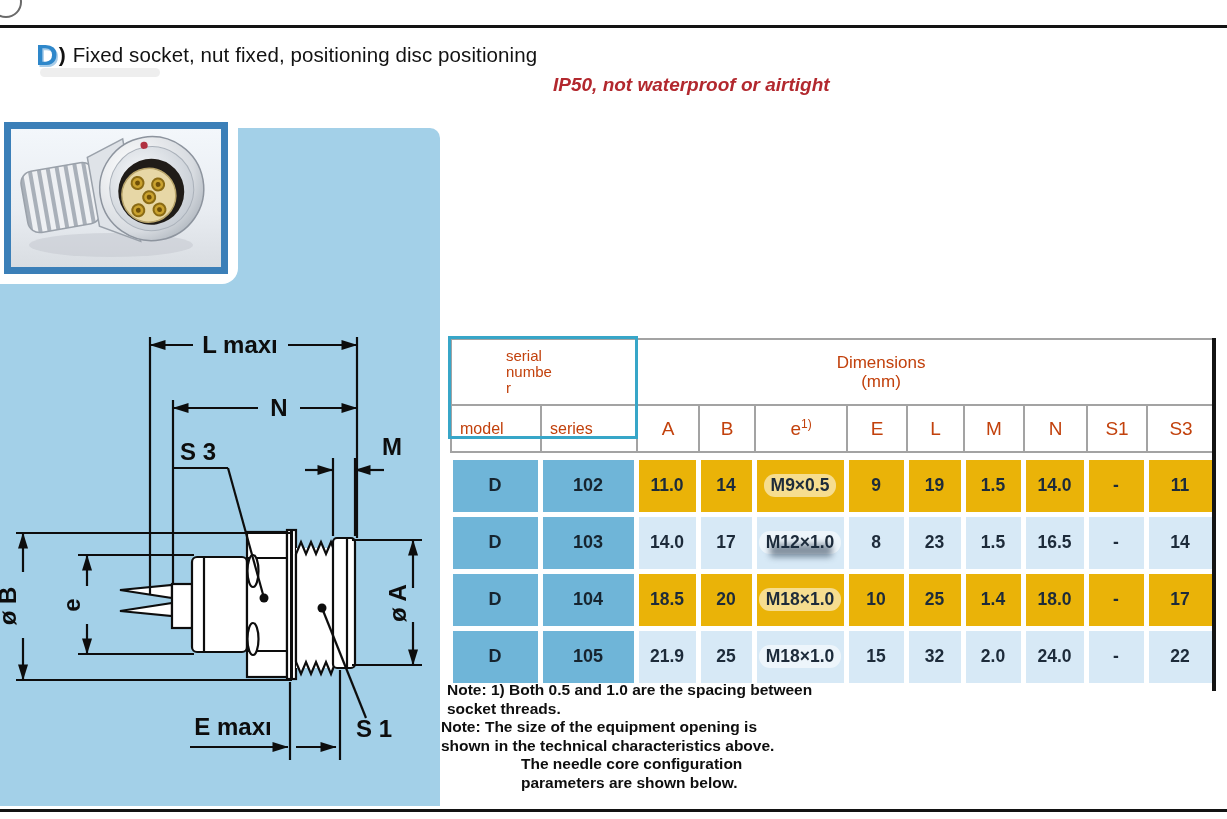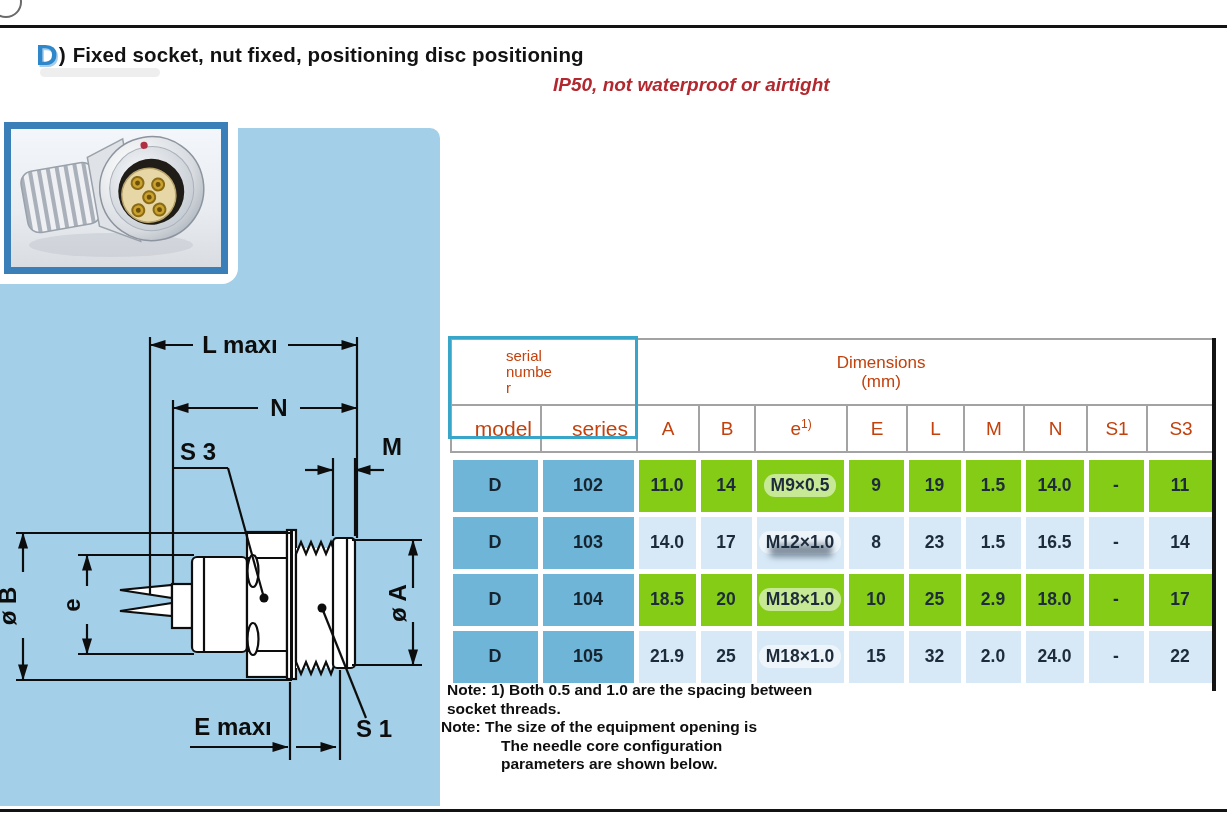--- a/index.html
+++ b/index.html
@@ -9,60 +9,60 @@
   
   .corner-circle{position:absolute;left:-10px;top:-14px;width:28px;height:28px;border:2px solid #6a6a6a;border-radius:50%;background:#fff;}
   .rule{position:absolute;left:0;width:1227px;height:3px;background:#131313;}
   .rule.top{top:25px;} .rule.bottom{top:809px;}
 
   
   .title-row{position:absolute;left:36px;top:38px;height:34px;display:flex;align-items:center;}
   .logo-d{font-size:30px;font-weight:800;color:#2e87ca;text-shadow:1.5px 1.5px 0 #a9cde9;line-height:1;margin-right:1px;}
   .logo-smudge{position:absolute;left:4px;top:30px;width:120px;height:9px;background:#d9d9d9;opacity:.45;border-radius:5px;}
   .paren{font-size:21px;font-weight:700;color:#121212;margin-right:7px;}
-  .page-title{font-size:20.5px;font-weight:700;color:#121212;letter-spacing:.1px;}
+  .page-title{font-size:20.5px;font-weight:400;color:#121212;letter-spacing:.1px;}
   .subtitle{position:absolute;left:553px;top:74px;font-size:19px;font-weight:700;color:#b2282e;font-style:italic;}
 
   
   .blue-panel{position:absolute;left:0;top:128px;width:440px;height:678px;background:#a3d0e8;border-radius:0 10px 0 0;}
   .photo-notch{position:absolute;left:0;top:128px;width:238px;height:156px;background:#fff;border-radius:0 0 16px 0;}
   .photo-frame{position:absolute;left:4px;top:122px;width:224px;height:152px;border:7px solid #3b7fb8;background:#fff;box-sizing:border-box;}
   .photo-frame svg{display:block;}
 
   .drawing{position:absolute;left:0;top:290px;width:440px;height:516px;}
   .dt{font-family:"Liberation Sans",sans-serif;font-weight:bold;font-size:24px;fill:#0d0d0d;}
 
   
   .spec-table{position:absolute;left:450px;top:338px;width:764px;}
   table.hdr{border-collapse:collapse;table-layout:fixed;width:764px;}
   table.hdr th{border:2px solid #a3a3a3;background:#fff;font-weight:400;color:#c2410c;padding:8px;vertical-align:middle;}
   tr.h1{height:52px;} tr.h2{height:47px;}
   .serial-cell{text-align:left;font-size:15px;line-height:16px;}
   .serial-cell .sl{display:block;padding-left:46px;}
   .dims-cell{font-size:17px;text-align:center;line-height:19px;}
   .dims-cell .dl{transform:translateX(-45px);}
-  .mcell{font-size:21px;text-align:right;border-radius:22px;}
+  .mcell{font-size:16px;text-align:left;border-radius:22px;}
   .ccell{font-size:19px;text-align:center;}
   .ccell sup{font-size:12px;}
   .teal-box{position:absolute;left:-2px;top:-2px;width:190px;height:103px;border:3.5px solid #37a6c8;box-sizing:border-box;pointer-events:none;z-index:3;}
 
   .tbody-grid{display:grid;grid-template-columns:90px 96px 62px 56px 92px 60px 57px 60px 63px 60px 68px;grid-auto-rows:57px;margin-top:4px;}
   .dc{background-clip:content-box;padding:2.5px;display:flex;align-items:center;justify-content:center;
       font-weight:700;font-size:17.5px;color:#1d2b3a;position:relative;}
   .dc.mc{background-color:#6fb5d8;font-size:18px;color:#16242f;}
-  .dc.od{background-color:#84cc16;}
+  .dc.od{background-color:#eab308;}
   .dc.ev{background-color:#d7e9f6;}
   .patch{background:rgba(255,255,255,.55);padding:1px 7px;border-radius:11px;}
   .smudge{position:absolute;left:16px;top:30px;width:62px;height:13px;background:rgba(25,45,70,.5);filter:blur(3px);border-radius:3px;}
 
   .table-right-border{position:absolute;left:1212px;top:338px;width:4px;height:353px;background:#141414;}
 
   
   .notes{position:absolute;left:441px;top:681px;width:500px;font-size:15.5px;font-weight:700;color:#0e0e0e;line-height:18.6px;}
-  .ind0{padding-left:0;} .ind1{padding-left:6px;} .ind2{padding-left:60px;}
+  .ind0{padding-left:0;} .ind1{padding-left:6px;} .ind2{padding-left:60px;margin-left:20px;}
 </style>
 </head>
 <body>
 
 <div id="stage">
 
   <div class="corner-circle"></div>
   <div class="rule top"></div>
   <div class="rule bottom"></div>
 
@@ -280,21 +280,21 @@
 
       <div class="dc mc">D</div>
       <div class="dc mc">104</div>
       <div class="dc od">18.5</div>
       <div class="dc od">20</div>
       <div class="dc od">
           <span class="patch">M18×1.0</span>
         </div>
       <div class="dc od">10</div>
       <div class="dc od">25</div>
-      <div class="dc od">2.9</div>
+      <div class="dc od">1.4</div>
       <div class="dc od">18.0</div>
       <div class="dc od">-</div>
       <div class="dc od">17</div>
 
       <div class="dc mc">D</div>
       <div class="dc mc">105</div>
       <div class="dc ev">21.9</div>
       <div class="dc ev">25</div>
       <div class="dc ev">
           <span class="patch">M18×1.0</span>
@@ -307,17 +307,18 @@
       <div class="dc ev">22</div>
     </div>
   </div>
 
   <div class="table-right-border"></div>
 
   <div class="notes">
     <div class="ind1">Note: 1) Both 0.5 and 1.0 are the spacing between</div>
     <div class="ind1">socket threads.</div>
     <div class="ind0">Note: The size of the equipment opening is</div>
+    <div class="ind0">shown in the technical characteristics above.</div>
     <div class="ind2">The needle core configuration</div>
     <div class="ind2">parameters are shown below.</div>
   </div>
 
 </div>
 
 </body></html>

